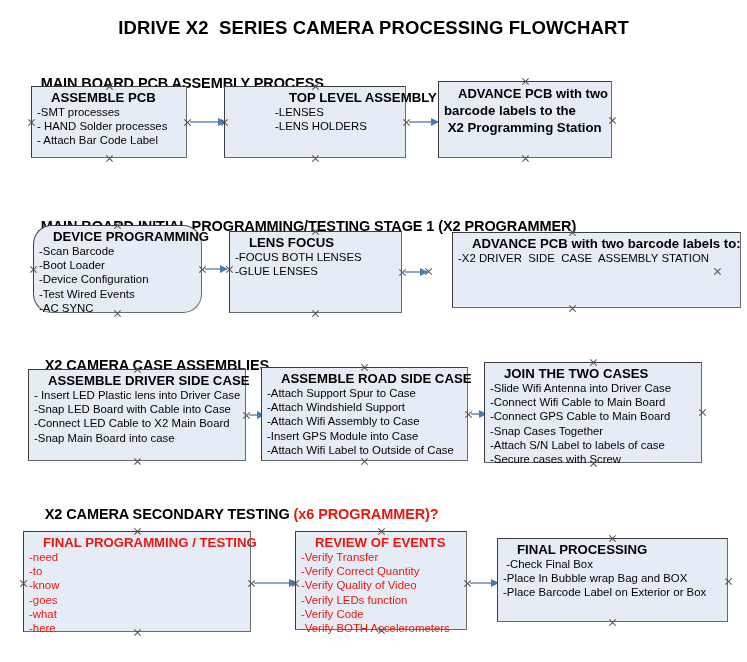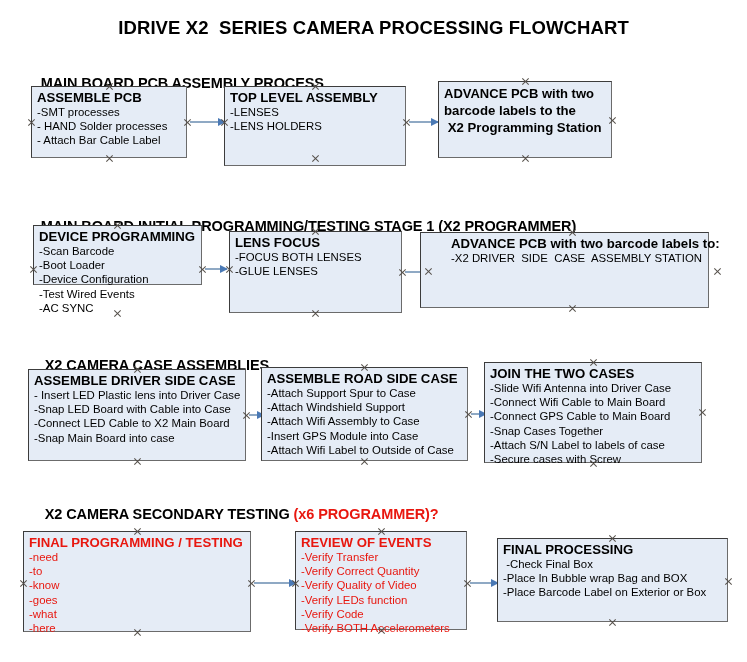--- a/index.html
+++ b/index.html
@@ -46,20 +46,21 @@
     border-right-color: #6b6b6b;
     border-bottom-color: #6b6b6b;
     box-sizing: border-box;
     overflow: visible;
   }
   .fbox .title {
     font-size: 13.2px;
     font-weight: bold;
     line-height: 15px;
     white-space: pre;
+    margin-left: 14px;
   }
   .fbox .line {
     font-size: 11.4px;
     line-height: 14.2px;
     white-space: pre;
   }
   .fbox .title.big {
     font-size: 13px;
     line-height: 17px;
   }
@@ -132,31 +133,31 @@
 
   <div class="abs section-head" style="left:25px; top:59px;">
     <span>MAIN BOARD PCB ASSEMBLY PROCESS</span><span class="red"></span>
   </div>
 
   <div class="abs fbox" style="left:31px; top:86px; width:156px; height:72px;">
     <div class="pad">
       <div class="title">ASSEMBLE PCB</div>
       <div class="line">-SMT processes</div>
       <div class="line">- HAND Solder processes</div>
-      <div class="line">- Attach Bar Cable Label</div>
+      <div class="line">- Attach Bar Code Label</div>
     </div>
   </div>
   <div class="hx" style="left:109px; top:86px;"></div>
   <div class="hx" style="left:109px; top:158px;"></div>
   <div class="hx" style="left:31px; top:122px;"></div>
   <div class="hx" style="left:187px; top:122px;"></div>
 
   <div class="conn" style="left:190px; top:121px; width:35px;"></div>
 
-  <div class="abs fbox" style="left:224px; top:86px; width:182px; height:80px;">
+  <div class="abs fbox" style="left:224px; top:86px; width:182px; height:72px;padding-left:45px;">
     <div class="pad">
       <div class="title">TOP LEVEL ASSEMBLY</div>
       <div class="line">-LENSES</div>
       <div class="line">-LENS HOLDERS</div>
     </div>
   </div>
   <div class="hx" style="left:315px; top:86px;"></div>
   <div class="hx" style="left:315px; top:158px;"></div>
   <div class="hx" style="left:224px; top:122px;"></div>
   <div class="hx" style="left:406px; top:122px;"></div>
@@ -171,21 +172,21 @@
     </div>
   </div>
   <div class="hx" style="left:525px; top:81px;"></div>
   <div class="hx" style="left:525px; top:158px;"></div>
   <div class="hx" style="left:612px; top:120px;"></div>
 
   <div class="abs section-head" style="left:25px; top:202px;">
     <span>MAIN BOARD INITIAL PROGRAMMING/TESTING STAGE 1 (X2 PROGRAMMER)</span><span class="red"></span>
   </div>
 
-  <div class="abs fbox" style="left:33px; top:225px; width:169px; height:60px;">
+  <div class="abs fbox" style="left:33px; top:225px; width:169px; height:88px;border-radius:19px;">
     <div class="pad">
       <div class="title">DEVICE PROGRAMMING</div>
       <div class="line">-Scan Barcode</div>
       <div class="line">-Boot Loader</div>
       <div class="line">-Device Configuration</div>
       <div class="line">-Test Wired Events</div>
       <div class="line">-AC SYNC</div>
     </div>
   </div>
   <div class="hx" style="left:117px; top:225px;"></div>
@@ -202,21 +203,21 @@
       <div class="line">-GLUE LENSES</div>
     </div>
   </div>
   <div class="hx" style="left:315px; top:231px;"></div>
   <div class="hx" style="left:315px; top:313px;"></div>
   <div class="hx" style="left:229px; top:269px;"></div>
   <div class="hx" style="left:402px; top:272px;"></div>
 
   <div class="conn" style="left:405px; top:271px; width:22px;"></div>
 
-  <div class="abs fbox" style="left:420px; top:232px; width:289px; height:76px;padding-left:25px;">
+  <div class="abs fbox" style="left:452px; top:232px; width:289px; height:76px;">
     <div class="pad">
       <div class="title">ADVANCE PCB with two barcode labels to:</div>
       <div class="line">-X2 DRIVER  SIDE  CASE  ASSEMBLY STATION</div>
     </div>
   </div>
   <div class="hx" style="left:572px; top:232px;"></div>
   <div class="hx" style="left:572px; top:308px;"></div>
   <div class="hx" style="left:428px; top:271px;"></div>
   <div class="hx" style="left:717px; top:271px;"></div>
 

